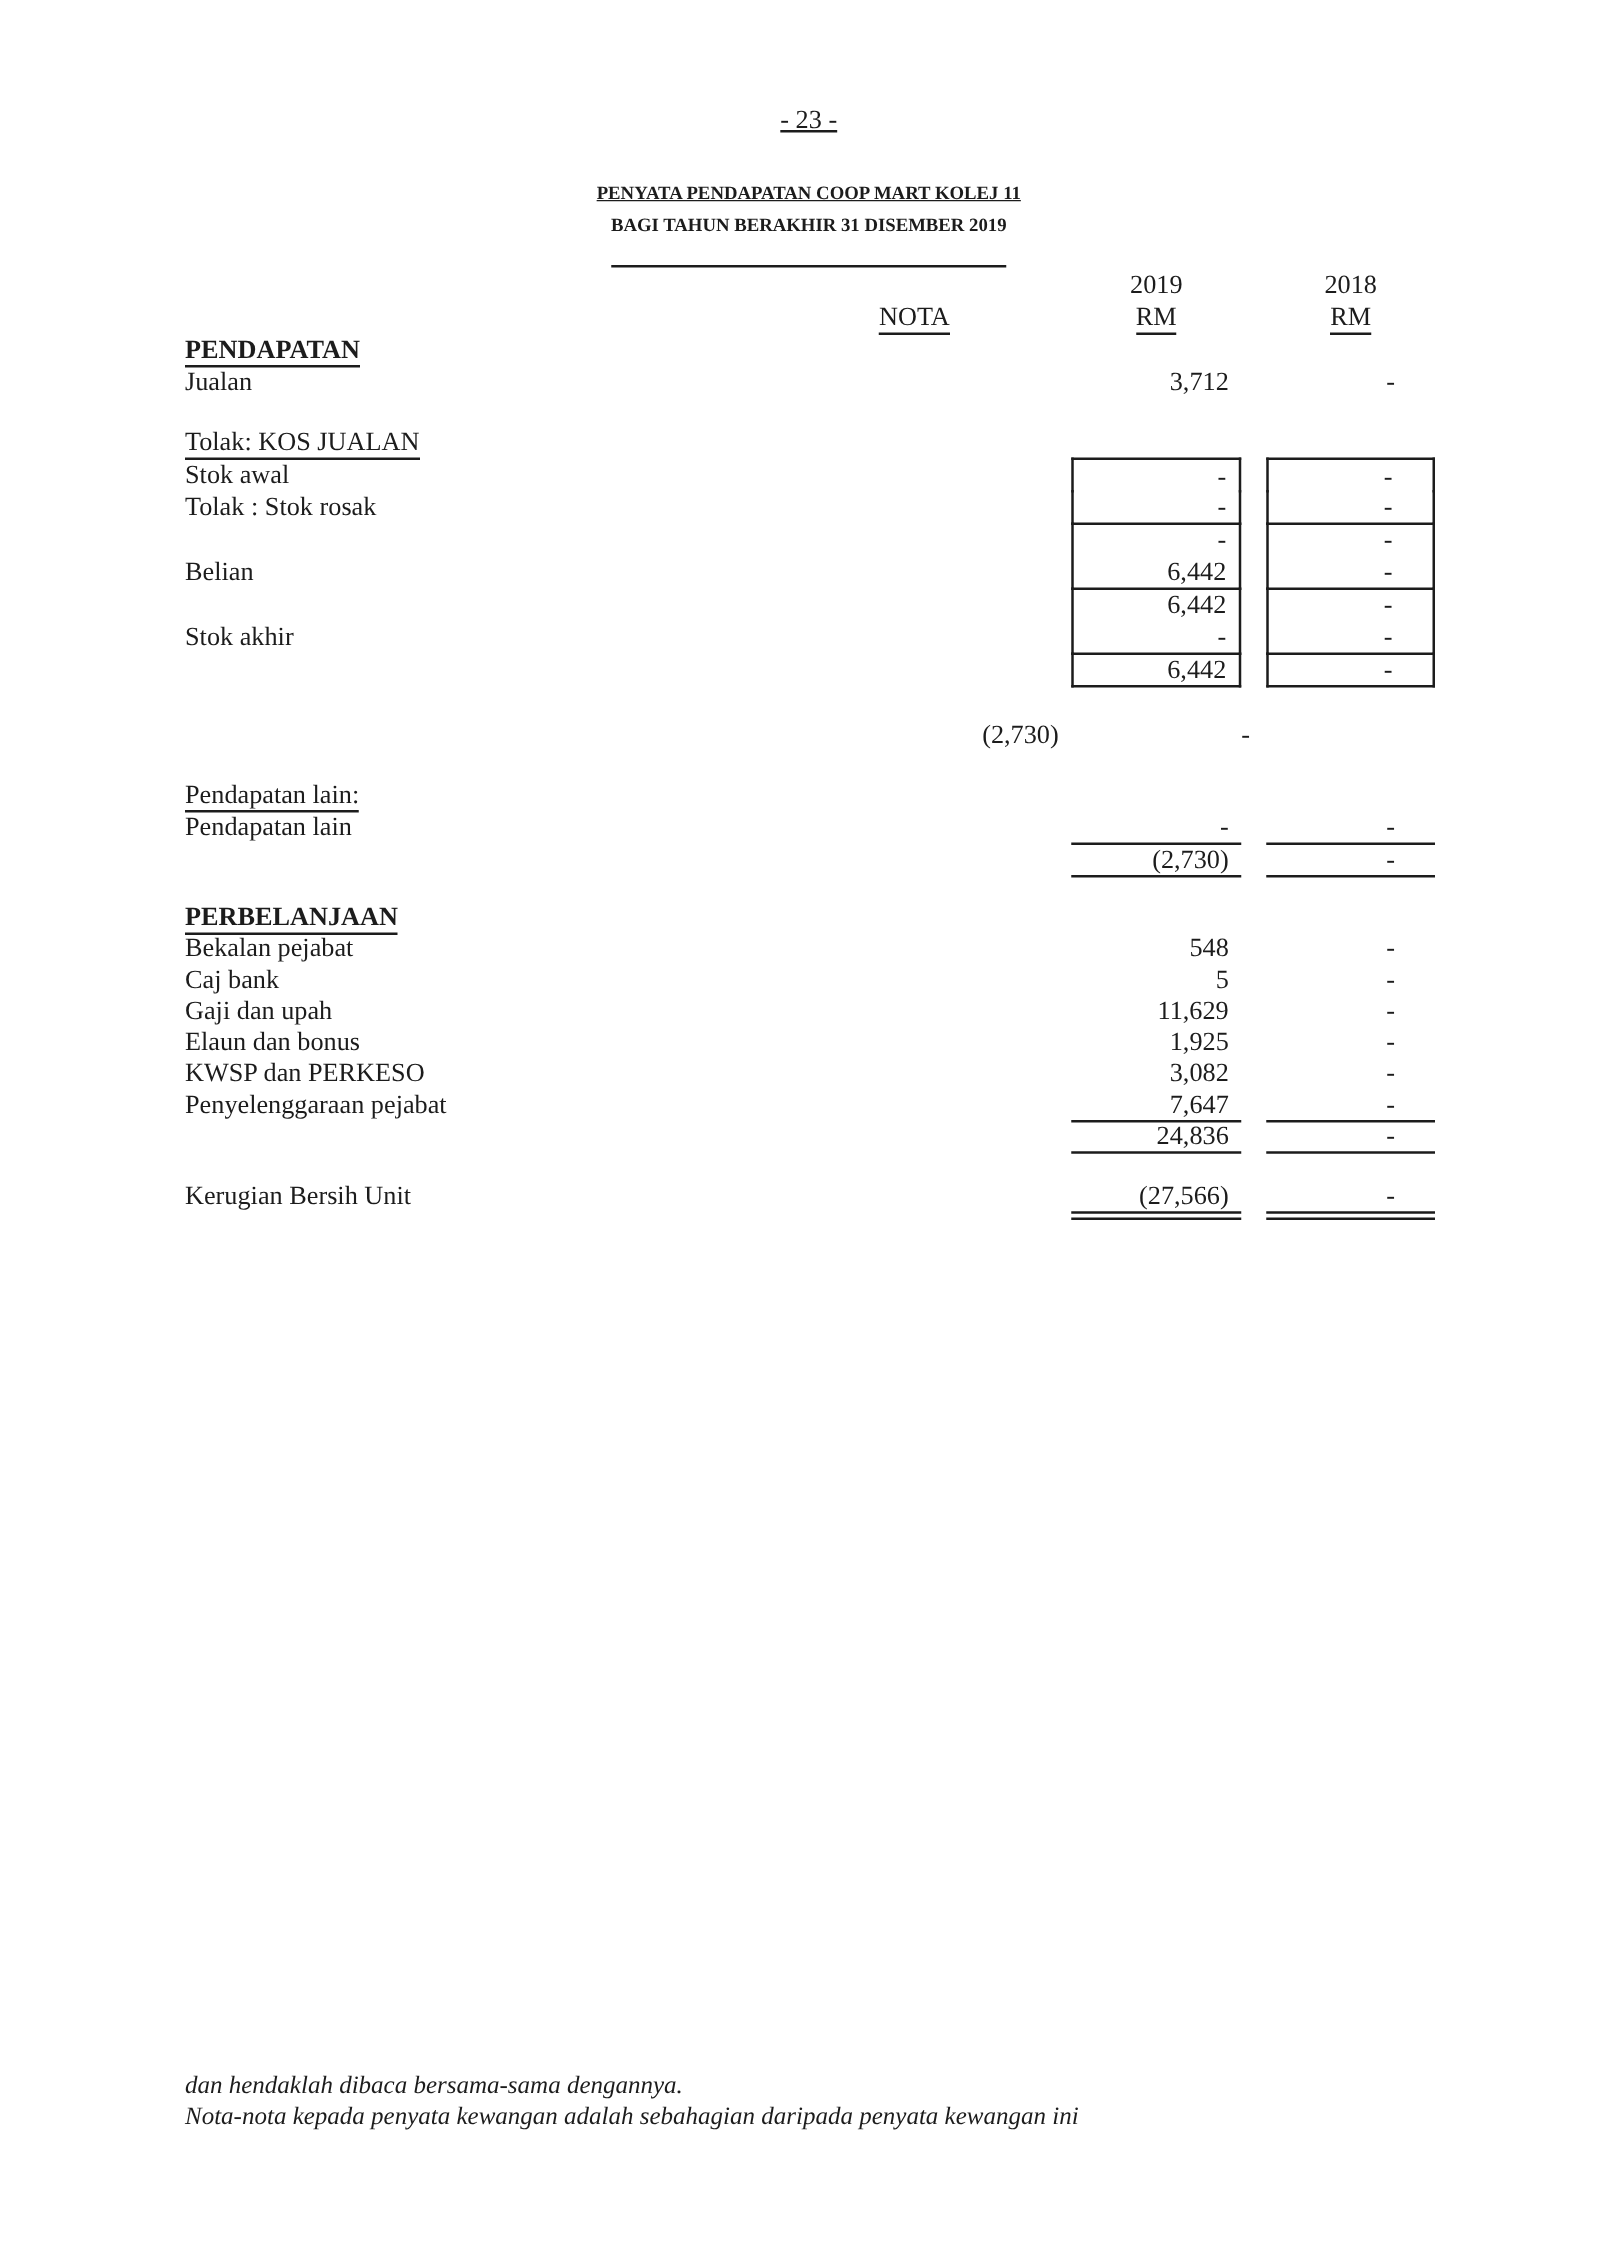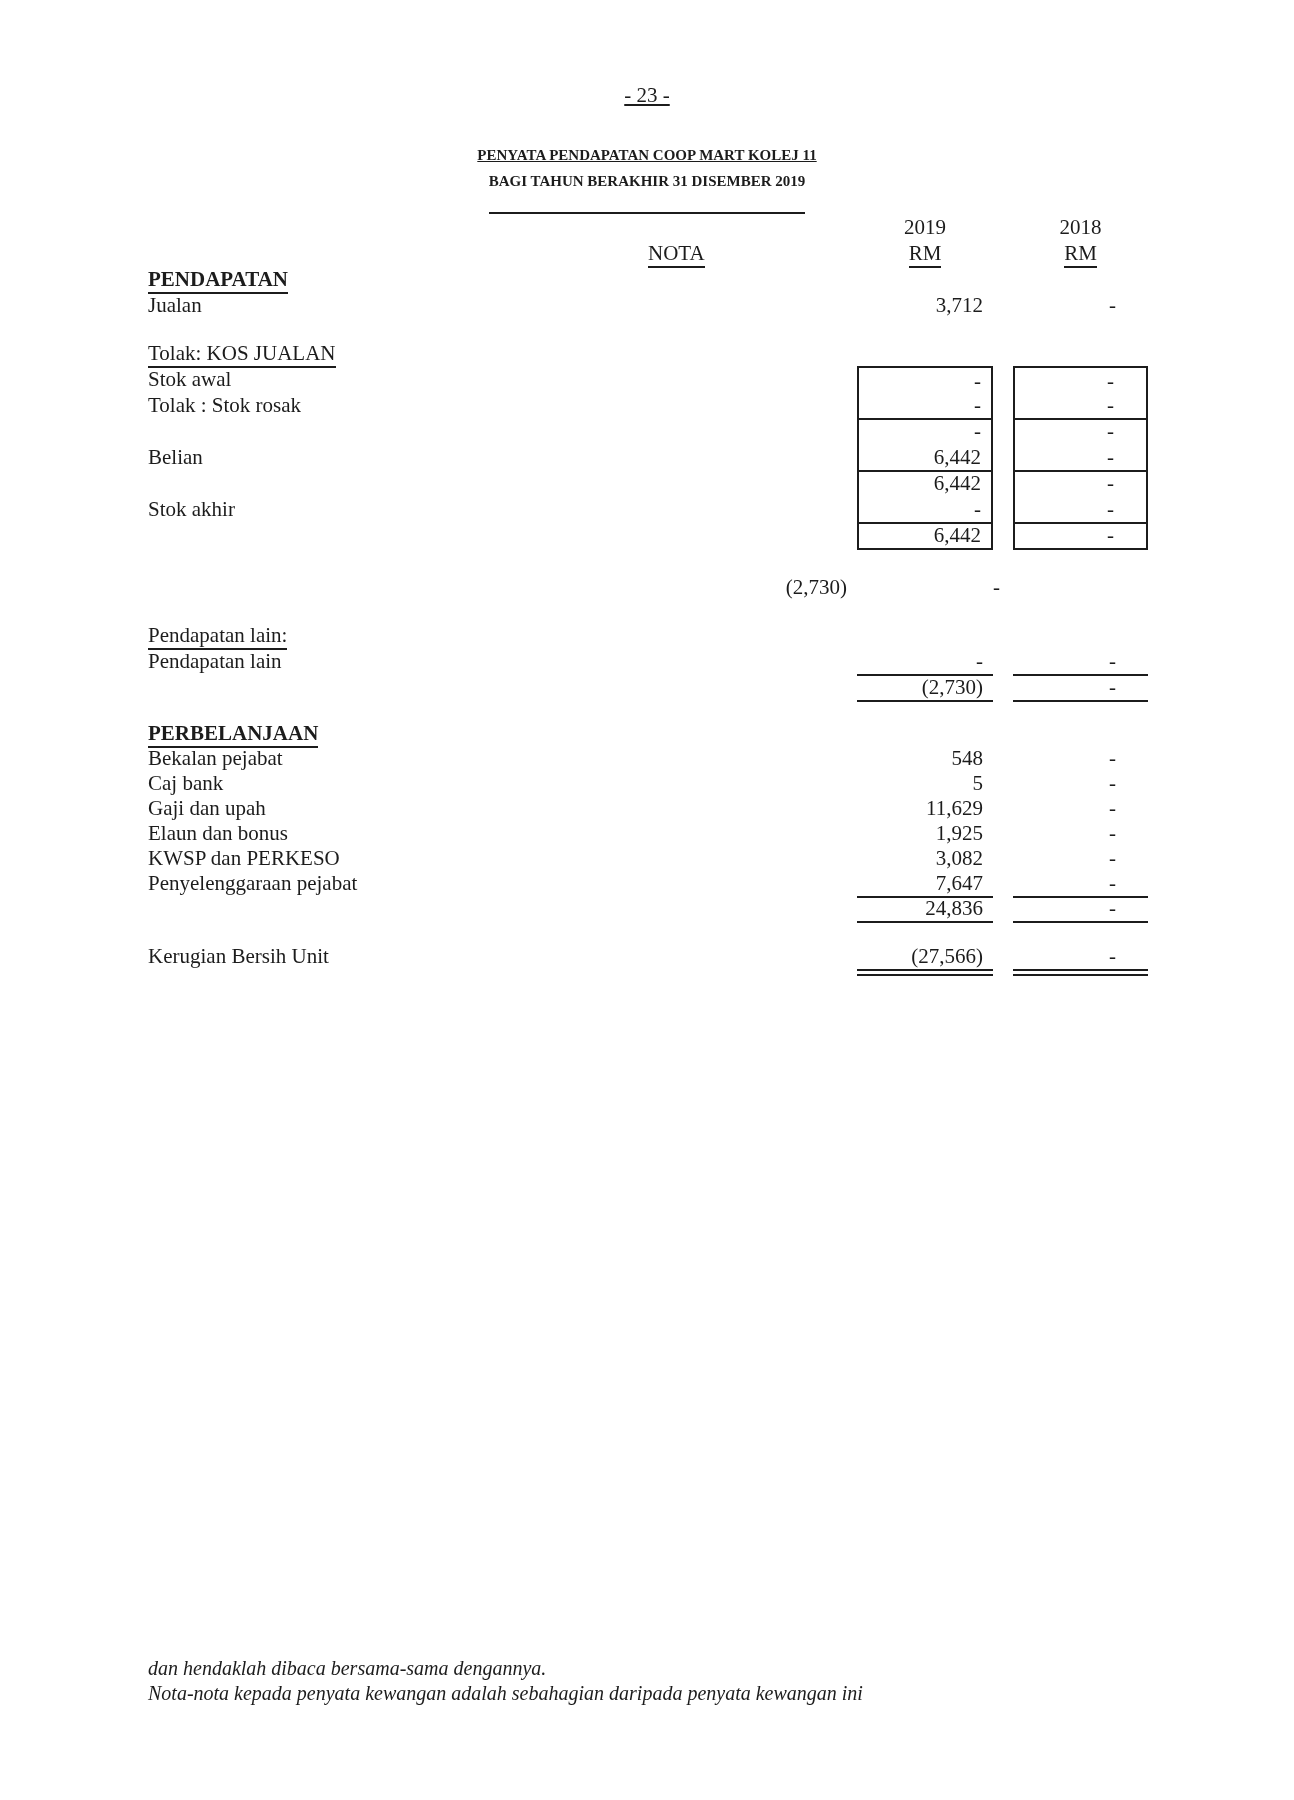--- a/index.html
+++ b/index.html
@@ -26,21 +26,21 @@
   .sheet{ margin-top:20px; }
   .row{
     display:grid;
     grid-template-columns:500px 209px 136px 20px 135px;
     margin-left:148px;
     height:26px;line-height:26px;
   }
   .row.h25{ height:25px;line-height:25px; }
   .cell{ box-sizing:border-box; height:100%; }
   .lab{ text-align:left; white-space:nowrap; }
-  .nota{ text-align:left; padding-right:42px; }
+  .nota{ text-align:center; padding-right:42px; }
   .num{ text-align:right; padding-right:10px; white-space:nowrap; }
   .num.v2{ padding-right:32px; }
   .hc{ text-align:center; padding:0; }
   .hd{ font-weight:bold; }
   .u{ display:inline-block; border-bottom:2px solid var(--ink); }
   .bxs{ border-left:2px solid var(--ink); border-right:2px solid var(--ink); }
   .bt{ border-top:2px solid var(--ink); }
   .bb{ border-bottom:2px solid var(--ink); }
   .dbl{ border-bottom:7px double var(--ink); }
   .sp22{ height:22px; } .sp26{ height:26px; } .sp20{ height:20px; }

